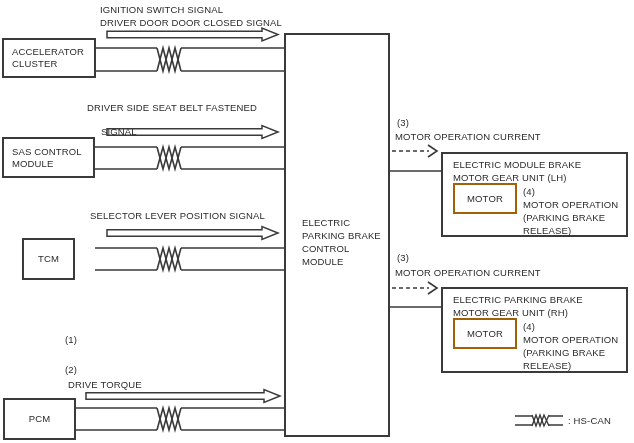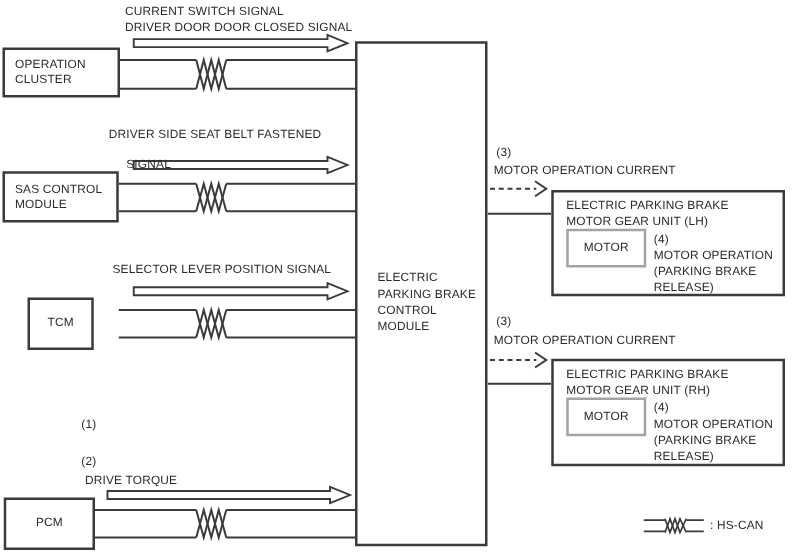--- a/index.html
+++ b/index.html
@@ -27,21 +27,21 @@
     font-size:9.5px;
     line-height:13px;
     letter-spacing:.15px;
     white-space:nowrap;
   }
   .lbl.wrap{white-space:normal;}
   .sig-row4{line-height:15px;}
   .unit-title{position:absolute;left:10px;top:4px;width:152px;font-size:9.5px;line-height:13px;letter-spacing:.15px;}
   .motor-box{
     position:absolute;left:10px;top:29px;width:64px;height:31px;
-    border:2px solid #a3a3a3;box-sizing:border-box;
+    border:2px solid #a16207;box-sizing:border-box;
     display:flex;align-items:center;justify-content:center;
     font-size:9.5px;letter-spacing:.2px;
   }
   .op-block{position:absolute;left:80px;top:31px;width:106px;font-size:9.5px;line-height:13px;letter-spacing:.15px;}
   svg{position:absolute;left:0;top:0;}
 </style>
 </head>
 <body>
 
 <div id="stage">
@@ -94,56 +94,56 @@
 
     <g fill="#ffffff" stroke="#3a3a3a" stroke-width="1.5">
       <polygon points="107,31.3 262,31.3 262,28 278,34.5 262,41 262,37.7 107,37.7"></polygon>
       <polygon points="107,128.8 262,128.8 262,125.5 278,132 262,138.5 262,135.2 107,135.2"></polygon>
       <polygon points="107,229.8 262,229.8 262,226.5 278,233 262,239.5 262,236.2 107,236.2"></polygon>
       <polygon points="86,392.8 264,392.8 264,389.5 280,396 264,402.5 264,399.2 86,399.2"></polygon>
     </g>
   </svg>
 
   <div class="box flex-left" style="left:2px;top:38px;width:94px;height:40px;">
-    <span>OPERATION CLUSTER</span>
+    <span>ACCELERATOR CLUSTER</span>
   </div>
 
   <div class="box flex-left" style="left:2px;top:137px;width:93px;height:41px;">
     <span>SAS CONTROL MODULE</span>
   </div>
 
   <div class="box flex-center" style="left:22px;top:238px;width:53px;height:42px;">
     <span>TCM</span>
   </div>
 
   <div class="box flex-center" style="left:3px;top:398px;width:73px;height:42px;">
     <span>PCM</span>
   </div>
 
   <div class="box" style="left:284px;top:33px;width:106px;height:404px;padding-left:16px;">
     <div class="lbl wrap" style="left:16px;top:181px;width:90px;position:absolute;">ELECTRIC PARKING BRAKE CONTROL MODULE</div>
   </div>
 
-  <div class="lbl" style="left:100px;top:3px;">CURRENT SWITCH SIGNAL</div>
+  <div class="lbl" style="left:100px;top:3px;">IGNITION SWITCH SIGNAL</div>
   <div class="lbl" style="left:100px;top:16px;">DRIVER DOOR DOOR CLOSED SIGNAL</div>
 
   <div class="lbl" style="left:87px;top:101px;">DRIVER SIDE SEAT BELT FASTENED</div>
   <div class="lbl" style="left:101px;top:114px;margin-top:11px;">SIGNAL</div>
 
   <div class="lbl" style="left:90px;top:209px;">SELECTOR LEVER POSITION SIGNAL</div>
 
   <div class="lbl sig-row4" style="left:65px;top:332px;">(1)</div>
   <div class="lbl sig-row4" style="left:65px;top:362px;">(2)</div>
   <div class="lbl sig-row4" style="left:68px;top:377px;">DRIVE TORQUE</div>
 
   <div class="lbl" style="left:397px;top:116px;">(3)</div>
   <div class="lbl" style="left:395px;top:130px;">MOTOR OPERATION CURRENT</div>
 
   <div class="box" style="left:441px;top:152px;width:187px;height:85px;">
-    <div class="unit-title">ELECTRIC PARKING BRAKE MOTOR GEAR UNIT (LH)</div>
+    <div class="unit-title">ELECTRIC MODULE BRAKE MOTOR GEAR UNIT (LH)</div>
     <div class="motor-box">
       <span>MOTOR</span>
     </div>
     <div class="op-block">
       <div>(4)</div>
       <div>MOTOR OPERATION (PARKING BRAKE RELEASE)</div>
     </div>
   </div>
 
   <div class="lbl" style="left:397px;top:251px;">(3)</div>

